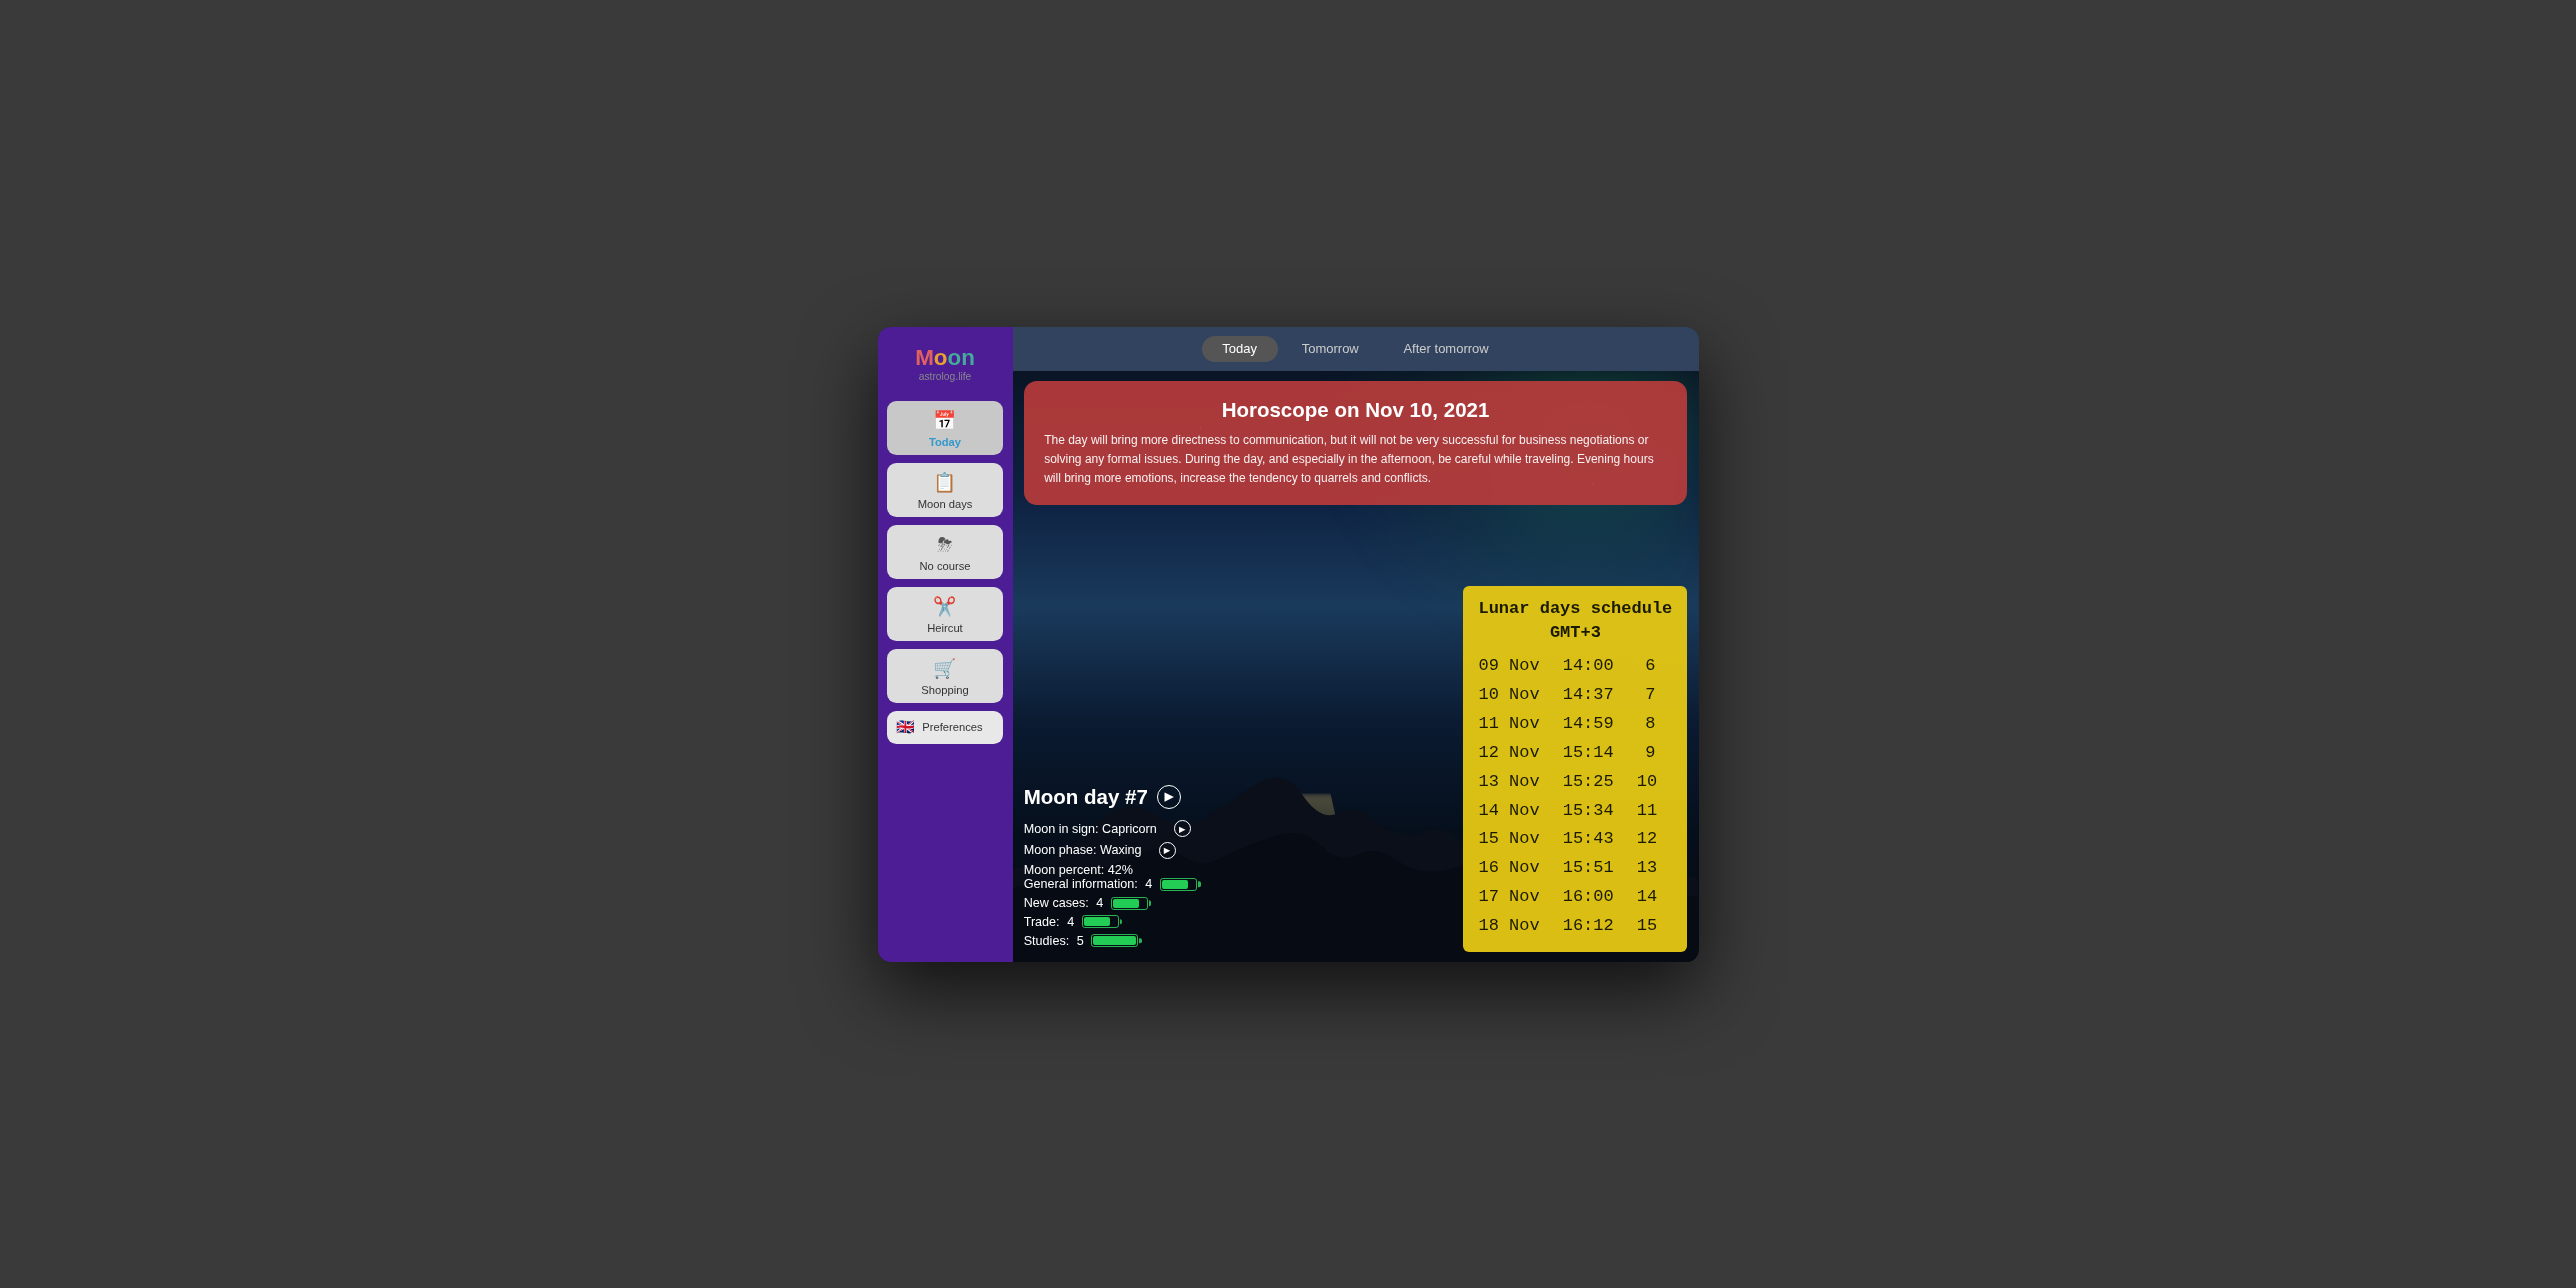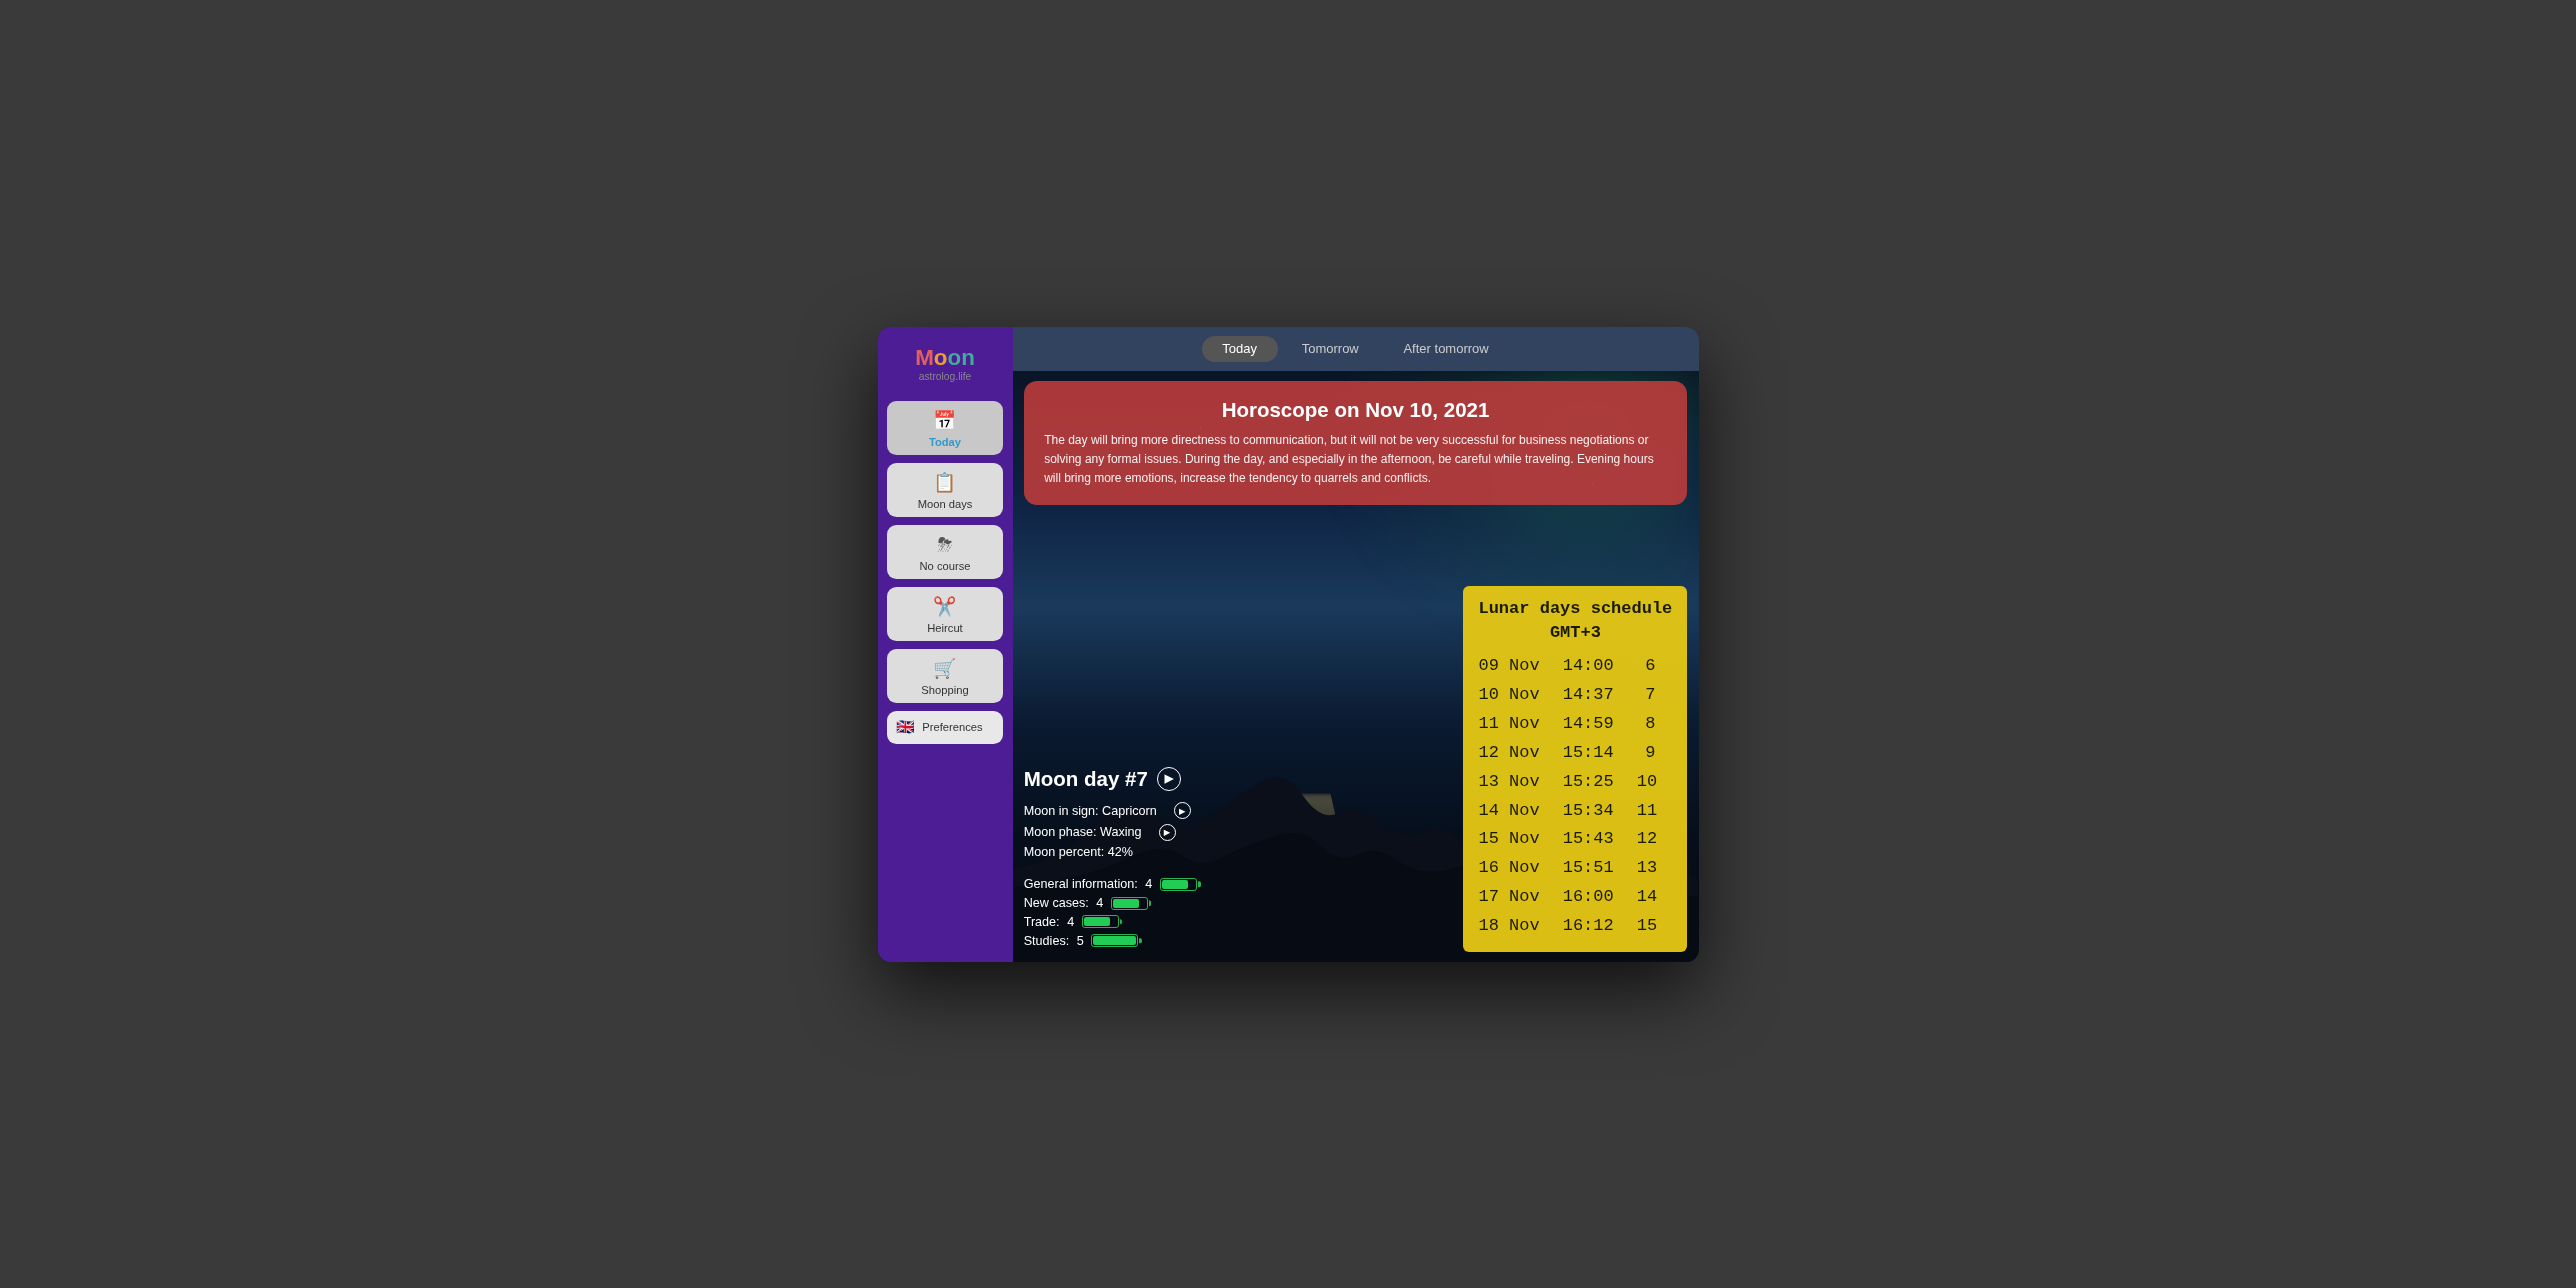--- a/index.html
+++ b/index.html
@@ -305,21 +305,21 @@
       border-radius: 50%;
       display: flex;
       align-items: center;
       justify-content: center;
       font-size: 8.4px;
     }
 
     .moon-percent {
       font-size: 12.6px;
       color: #fff;
-      margin-bottom: 18px;
+      margin-bottom: 0;
     }
 
     .rating-row {
       display: flex;
       align-items: center;
       gap: 7.5px;
       margin-bottom: 4.7px;
       font-size: 12.6px;
       color: #fff;
     }

